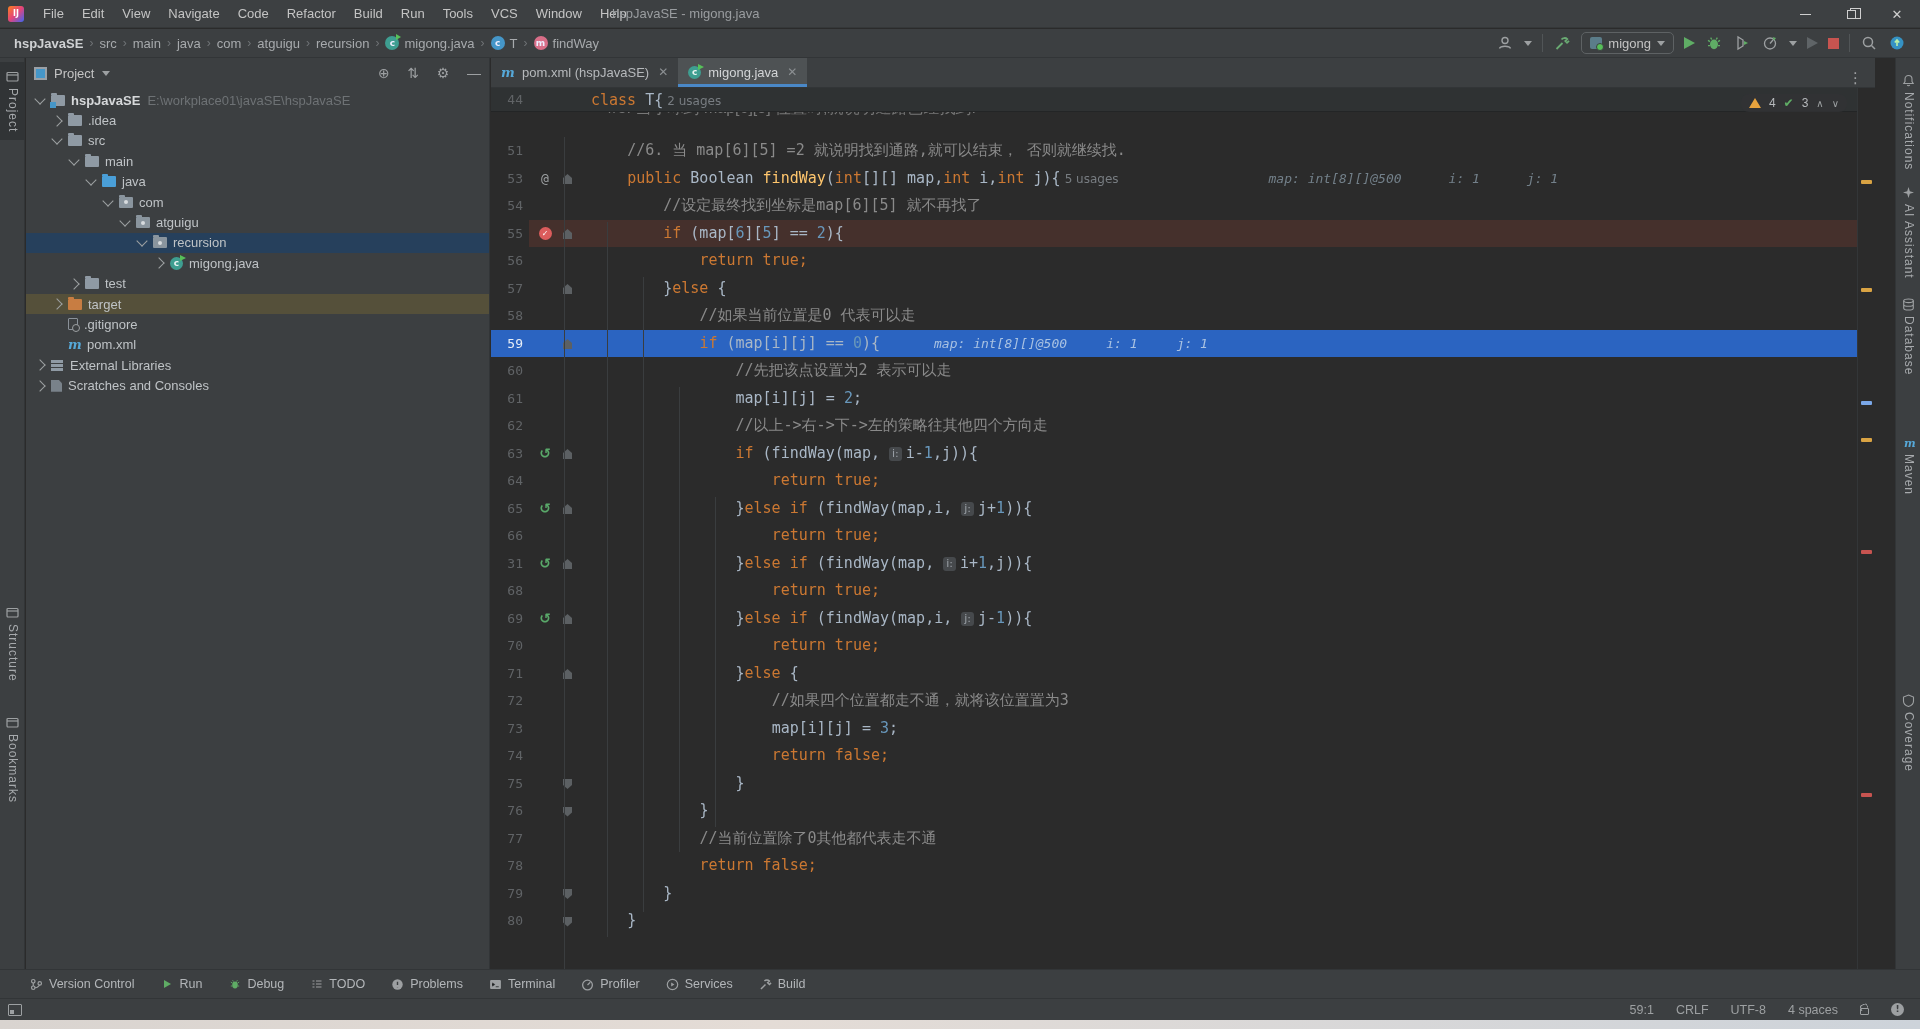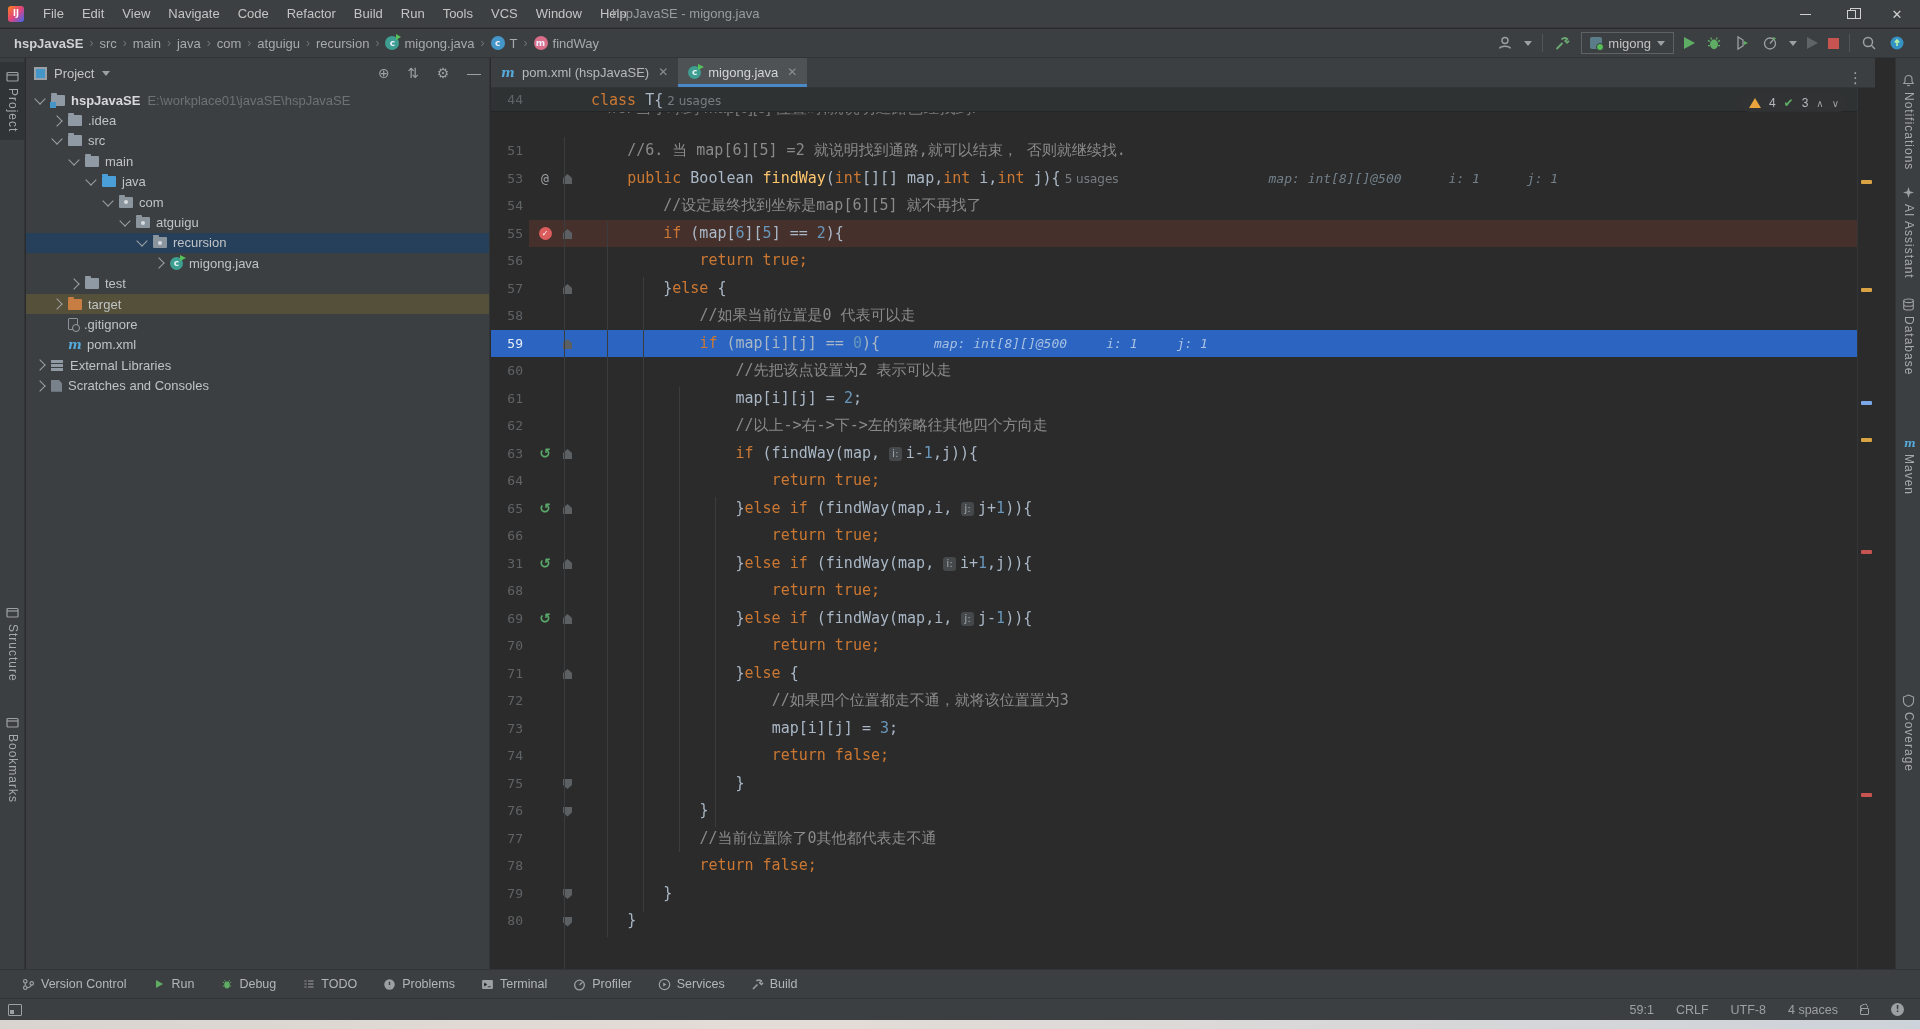--- a/index.html
+++ b/index.html
@@ -33,21 +33,21 @@
   .crumb-sep{color:#6f7376;margin:0 6px;font-size:12px}
   .badge-ic{width:14px;height:14px;border-radius:50%;display:inline-block;text-align:center;
     font:700 9px/14px "DejaVu Sans",sans-serif;color:#eef;position:relative}
   .badge-class{background:#3e9e91}.badge-class::after{content:"";position:absolute;right:-2px;top:-2px;
     border-left:5px solid #57c059;border-top:3px solid transparent;border-bottom:3px solid transparent}
   .badge-class2{background:#4596c8}
   .badge-method{background:#d86e88}
   #nav-right{margin-left:auto;display:flex;align-items:center;gap:10px;padding-right:14px}
   .tb-ic{width:18px;height:18px;display:inline-flex;align-items:center;justify-content:center}
   .tb-sep{width:1px;height:18px;background:#515557}
-  #run-combo{display:flex;align-items:center;gap:6px;border:1px solid #5e6264;border-radius:0;
+  #run-combo{display:flex;align-items:center;gap:6px;border:1px solid #5e6264;border-radius:5px;
     height:22px;padding:0 8px;font-size:13px;color:#c4c4c4}
   .app-ic{width:12px;height:12px;border-radius:2px;background:#5b7d8a;position:relative}
   .app-ic::after{content:"";position:absolute;right:-2px;bottom:-2px;width:6px;height:6px;border-radius:50%;background:#57c059;border:1px solid #3c3f41}
   .caret{width:0;height:0;border-left:4px solid transparent;border-right:4px solid transparent;border-top:5px solid #9da0a2}
   .tri-play{width:0;height:0;border-left:11px solid var(--green);border-top:6.5px solid transparent;border-bottom:6.5px solid transparent}
   .tri-play.dim{border-left-color:#5f6467}
   .sq-stop{width:11px;height:11px;background:var(--red)}
   
   .strip{position:absolute;top:58px;bottom:60px;width:25px;background:var(--bar2);z-index:20}
   #lstrip{left:0;border-right:1px solid #323537}
@@ -122,21 +122,21 @@
   #inspect{position:absolute;right:28px;top:36px;display:flex;align-items:center;gap:8px;
     font-size:12px;color:#b6b9bc;background:rgba(49,51,53,.85);padding:2px 8px;border-radius:8px;z-index:7}
   .warn-tri{width:0;height:0;border-left:6px solid transparent;border-right:6px solid transparent;border-bottom:10px solid var(--yellow)}
   .ok-check{color:var(--green);font-weight:700}
   .ichev{color:#9da0a2;font-size:10px}
   
   #stripe{position:absolute;right:0;top:30px;width:18px;bottom:0;background:var(--editor);border-left:1px solid #333638}
   .mark{position:absolute;left:3px;width:11px;height:4px;border-radius:1px}
   
   #bottombar{position:absolute;left:0;right:0;bottom:31px;height:29px;background:var(--bar2);
-    border-top:1px solid #323537;display:flex;align-items:center;gap:26px;padding-left:22px;z-index:30}
+    border-top:1px solid #323537;display:flex;align-items:center;gap:26px;padding-left:30px;z-index:30}
   .btool{display:flex;align-items:center;gap:6px;font-size:12.5px;color:#b3b6b9}
   #statusbar{position:absolute;left:0;right:0;bottom:9px;height:22px;background:var(--bar2);
     border-top:1px solid #323537;display:flex;align-items:center;font-size:12.5px;color:#9da0a2;z-index:30}
   #status-left{margin-left:8px;width:14px;height:12px;border:1px solid #9da0a2;border-radius:1px;position:relative}
   #status-left::before{content:"";position:absolute;left:1px;bottom:1px;width:4px;height:4px;background:#9da0a2}
   #status-right{margin-left:auto;display:flex;align-items:center;gap:22px;padding-right:16px}
   .lock-ic{width:9px;height:7px;border:1px solid #9da0a2;border-radius:1px;position:relative;margin-top:4px}
   .lock-ic::before{content:"";position:absolute;left:-1px;top:-5px;width:6px;height:5px;border:1px solid #9da0a2;border-bottom:none;border-radius:3px 3px 0 0;transform:rotate(-20deg)}
   .note-ic{width:13px;height:13px;border-radius:50%;background:#9da0a2;color:#3c3f41;font:700 9px/13px "DejaVu Sans",sans-serif;text-align:center}
   #taskbar{position:absolute;left:0;right:0;bottom:0;height:9px;background:linear-gradient(90deg,#d9d4d0,#e4dcd6 40%,#cdd3da);z-index:30}

